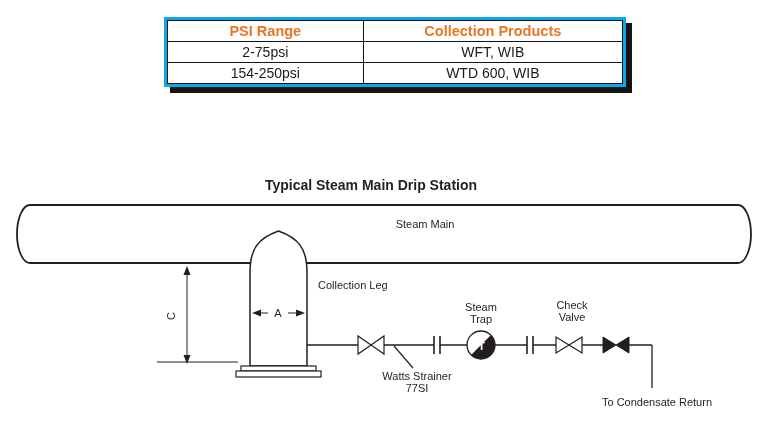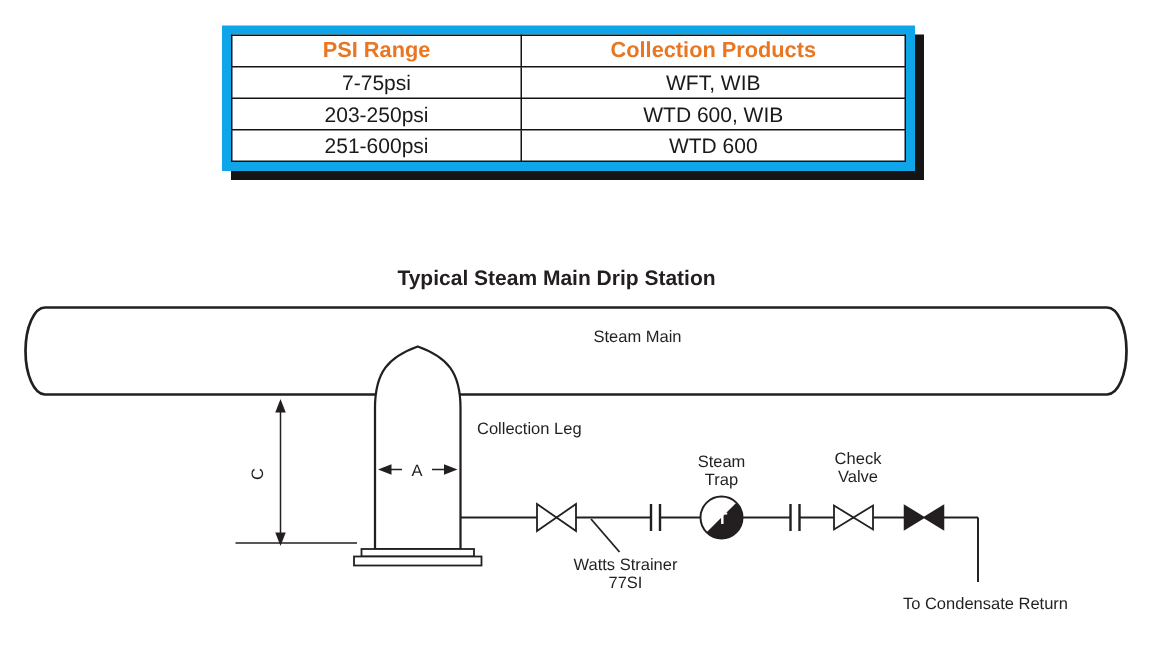--- a/index.html
+++ b/index.html
@@ -3,22 +3,22 @@
 <meta charset="utf-8">
 <style>
   *{margin:0;padding:0;box-sizing:border-box}
   html,body{width:768px;height:432px;background:#fff}
   .stage{position:relative;width:768px;height:432px;background:#fff;overflow:hidden;
          font-family:"Liberation Sans",sans-serif}
   svg.diagram{position:absolute;left:0;top:0;width:768px;height:432px}
   svg.diagram text{font-family:"Liberation Sans",sans-serif;fill:#231f20;font-size:11px}
   svg.diagram text.t-title{font-size:14px;font-weight:700}
   svg.diagram text.t-trap-letter{fill:#fff;font-weight:700;font-size:11px}
-  .product-table-wrap{position:absolute;left:148px;top:17px;width:462px;background:#fff;
-         border:6px solid #0ea5e9;box-shadow:6px 6px 0 #141414}
+  .product-table-wrap{position:absolute;left:164px;top:17px;width:462px;background:#fff;
+         border:3px solid #0ea5e9;box-shadow:6px 6px 0 #141414}
   table.psi{width:100%;border-collapse:collapse;font-size:14px;color:#1a1a1a;
          font-family:"Liberation Sans",sans-serif}
   .psi th,.psi td{border:1px solid #141414;text-align:center;padding:1px 4px;height:21px}
   .psi th{font-size:14.5px;font-weight:700;color:var(--accent,#E87622)}
   .psi .c1{width:43%}
 </style>
 </head>
 <body>
 
 <div class="stage">
@@ -104,28 +104,24 @@
   <div class="product-table-wrap">
     <table class="psi">
       <thead>
         <tr>
           <th class="c1">PSI Range</th>
           <th>Collection Products</th>
         </tr>
       </thead>
       <tbody>
         <tr>
-          <td>7-75psi</td>
+          <td>2-75psi</td>
           <td>WFT, WIB</td>
         </tr>
         <tr>
-          <td>203-250psi</td>
+          <td>154-250psi</td>
           <td>WTD 600, WIB</td>
-        </tr>
-        <tr>
-          <td>251-600psi</td>
-          <td>WTD 600</td>
         </tr>
       </tbody>
     </table>
   </div>
 
 </div>
 
 </body></html>

